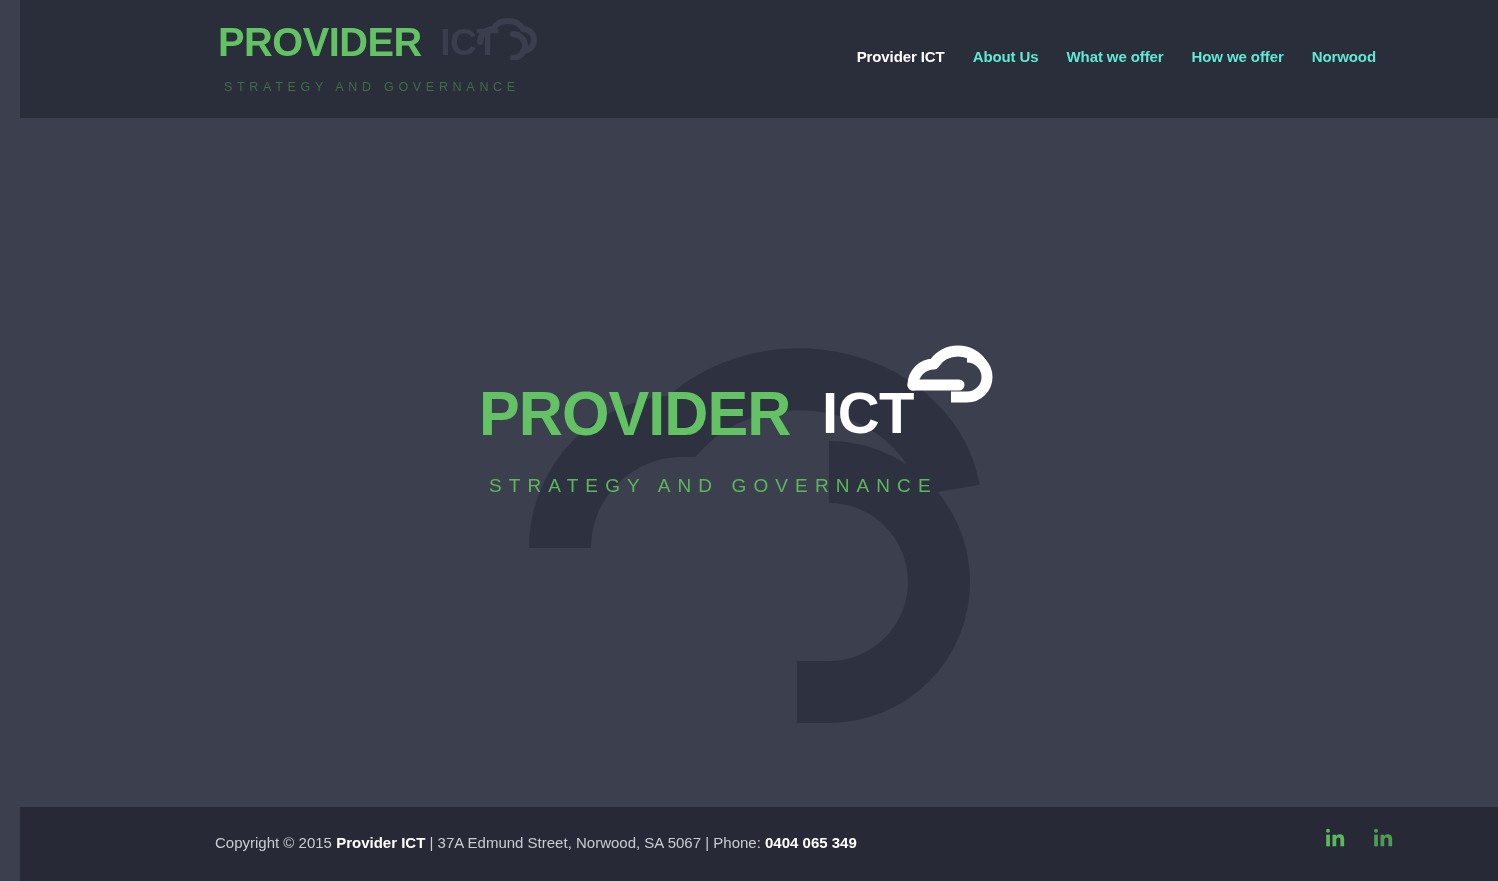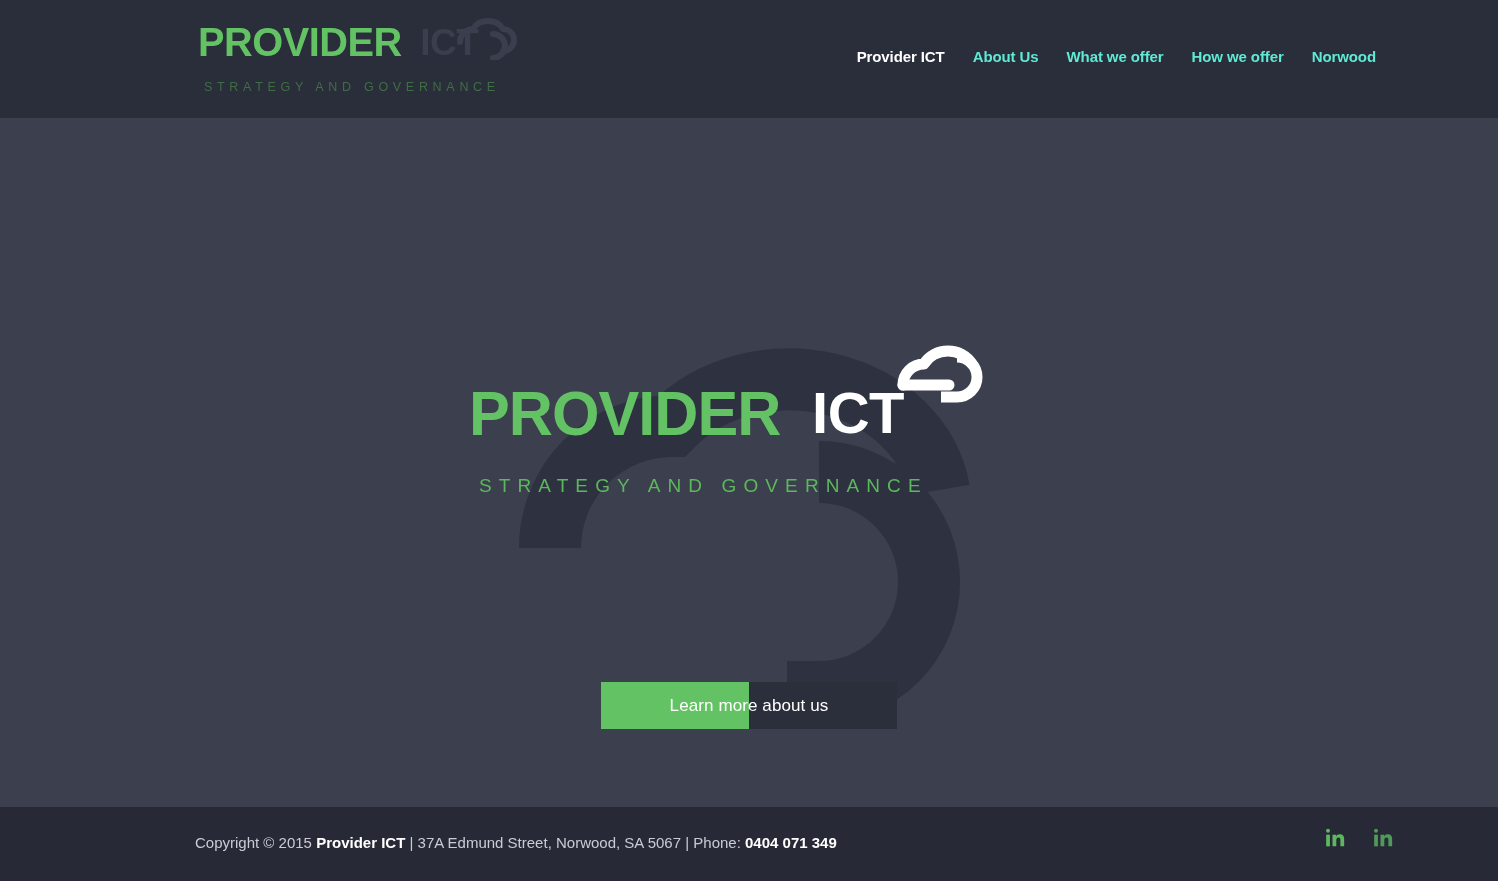--- a/index.html
+++ b/index.html
@@ -17,20 +17,21 @@
     color: #ffffff;
     -webkit-font-smoothing: antialiased;
   }
 
   .page {
     position: relative;
     width: 1498px;
     height: 881px;
     display: flex;
     flex-direction: column;
+    padding-left: 20px;
   }
 
   
   .site-header {
     position: relative;
     height: 118px;
     background: #2a2d3a;
     flex: 0 0 118px;
     display: flex;
     align-items: flex-start;
@@ -347,34 +348,28 @@
             <svg viewBox="0 0 116 82" width="116" height="82" aria-hidden="true">
               <path d="M16 54 A21 21 0 0 1 37 33 A27 24 0 0 1 85 33" fill="none" stroke="#ffffff" stroke-width="11" stroke-linecap="round" stroke-linejoin="round"></path>
               <path d="M70 26 A20 20 0 1 1 70 66 L54 66" fill="none" stroke="#ffffff" stroke-width="11" stroke-linecap="butt"></path>
               <path d="M16 54 L62 54" fill="none" stroke="#ffffff" stroke-width="11" stroke-linecap="round"></path>
             </svg>
           </span>
         </div>
         <div class="hero-tagline">STRATEGY AND GOVERNANCE</div>
       </div>
 
-      <div class="cta-wrap">
-        <button class="cta-button" type="button">
-          <span class="cta-fill" style="width: 50%;"></span>
-          <span class="cta-label">Learn more about us</span>
-        </button>
-      </div>
 
     </div>
   </main>
 
   <footer class="site-footer">
 
     <div class="footer-text">
-      <span>Copyright © 2015 </span><b>Provider ICT</b><span> | 37A Edmund Street, Norwood, SA 5067 | Phone: </span><b>0404 071 349</b>
+      <span>Copyright © 2015 </span><b>Provider ICT</b><span> | 37A Edmund Street, Norwood, SA 5067 | Phone: </span><b>0404 065 349</b>
     </div>
 
     <div class="footer-social">
       <a class="social-link linkedin-primary" href="#">
         <svg viewBox="0 0 24 24" width="20" height="20" aria-hidden="true">
           <circle cx="3.6" cy="3.4" r="2.4"></circle>
           <rect x="1.4" y="8" width="4.5" height="14"></rect>
           <path d="M9 8h4.3v1.9h.06c.6-1.1 2.06-2.3 4.24-2.3 4.54 0 5.38 2.9 5.38 6.68V22h-4.5v-6.8c0-1.62-.03-3.7-2.3-3.7-2.3 0-2.65 1.76-2.65 3.58V22H9z"></path>
         </svg>
       </a>

